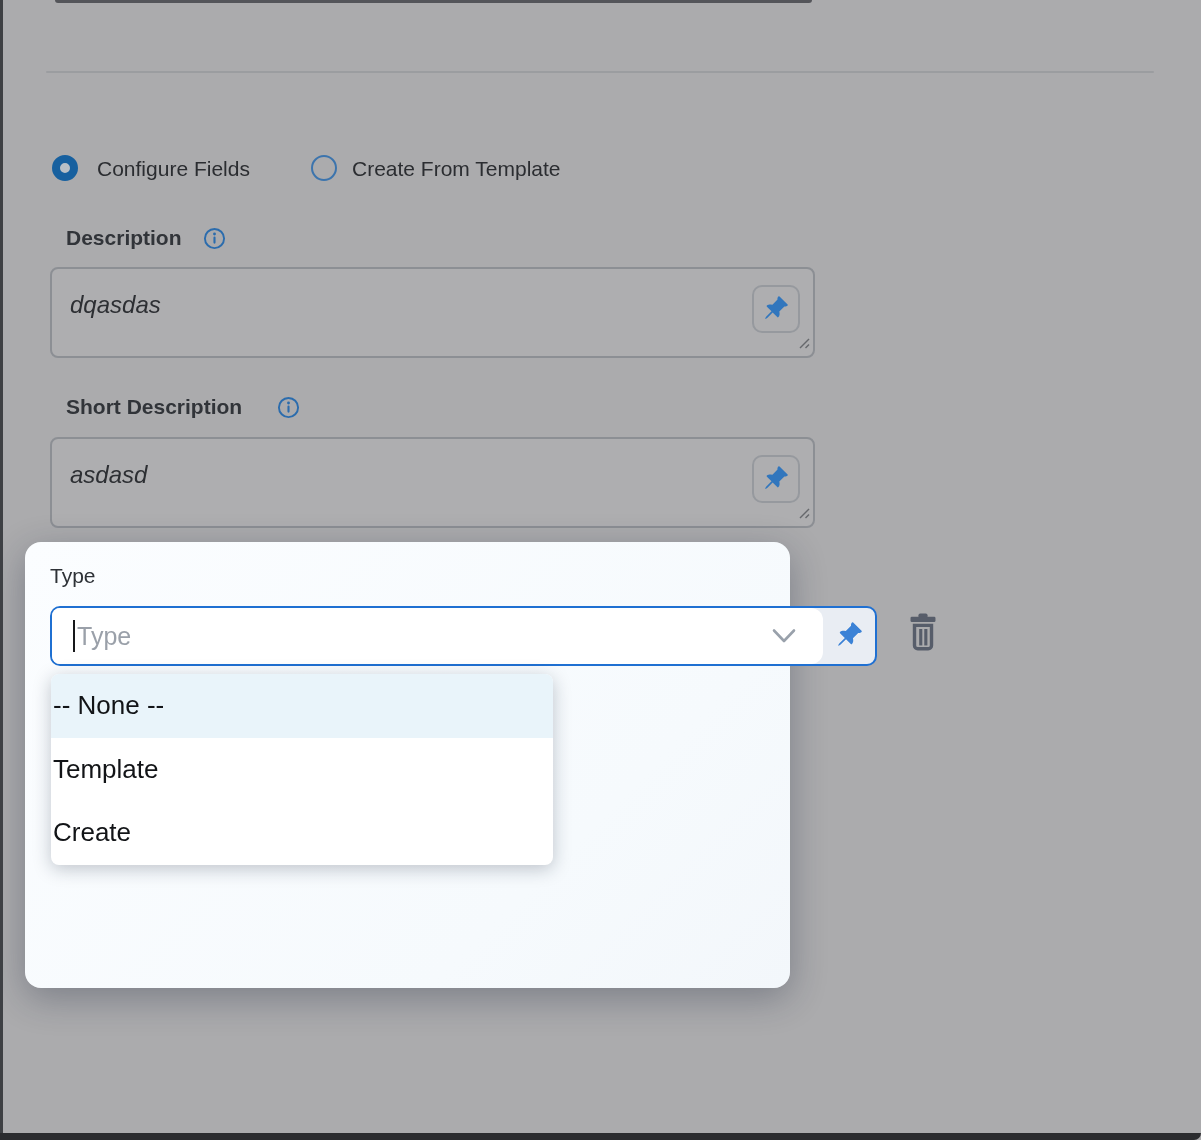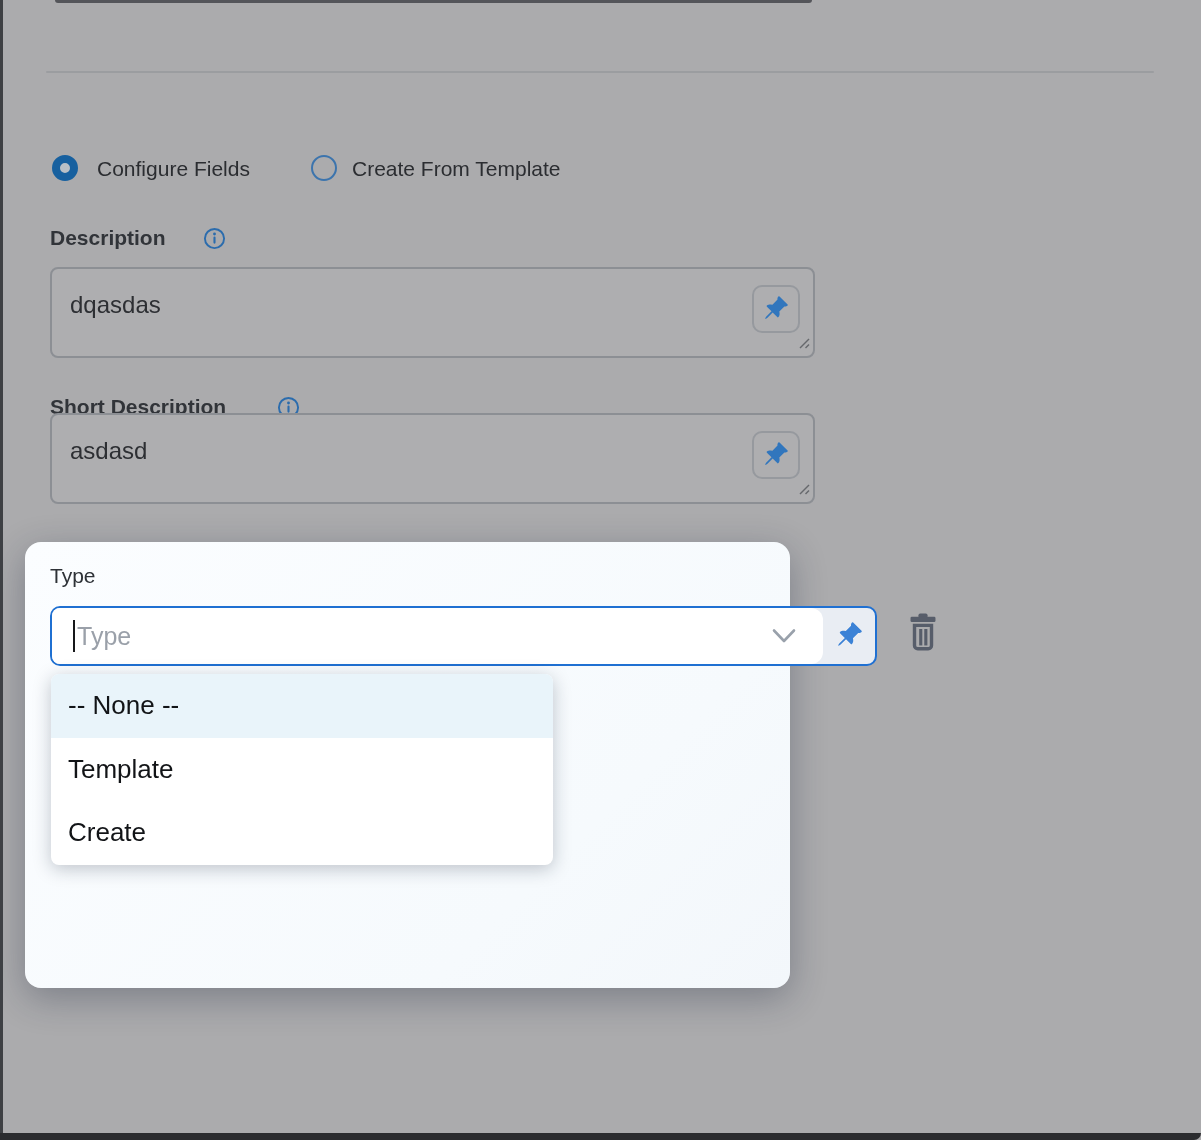--- a/index.html
+++ b/index.html
@@ -19,33 +19,33 @@
   .section-divider { left:46px; top:71px; width:1108px; height:2px; background:#9b9da0; border-radius:1px; }
 
   
   .radio { width:26px; height:26px; border-radius:50%; }
   .radio.selected   { left:52px;  top:155px; border:8px solid #17609f; background:#b9c0c7; }
   .radio.unselected { left:311px; top:155px; border:2.5px solid #3c74ad; background:transparent; }
   .radio-label { top:157px; font-size:21px; color:#2b2d31; white-space:nowrap; }
   .radio-label.first  { left:97px; }
   .radio-label.second { left:352px; }
 
-  .field-label { font-weight:700; font-size:21px; color:#313439; white-space:nowrap; }
+  .field-label { font-weight:700; font-size:21px; color:#313439; white-space:nowrap;margin-left:16px; }
   .lbl-desc { left:50px; top:226px; }
   .lbl-sdesc{ left:50px; top:395px; }
   .info-icon { width:23px; height:23px; }
   .info-desc { left:203px; top:227px; }
   .info-sdesc{ left:277px; top:396px; }
 
   .dim-textarea {
     left:50px; width:765px; height:91px;
-    background:#aeaeb0; border:2px solid #8c8f94; border-radius:8px;
+    background:#aeaeb0; border:2px solid #8c8f94; border-radius:8px;font-style:italic;
   }
   .ta1 { top:267px; }
-  .ta2 { top:413px; }
+  .ta2 { top:437px; }
   .dim-textarea .ta-text { position:absolute; left:18px; top:22px; font-size:24px; color:#2d2f33; }
   .dim-pin-btn {
     position:absolute; right:13px; top:16px; width:48px; height:48px;
     border:2px solid #96999e; border-radius:10px;
     display:flex; align-items:center; justify-content:center;
     background:transparent; cursor:pointer;
   }
   .resize-handle { position:absolute; right:3px; bottom:3px; }
 
   
@@ -81,21 +81,21 @@
   }
 
   .type-dropdown {
     position:absolute; left:26px; top:132px; width:502px;
     background:#fff; border-radius:8px;
     box-shadow:0 4px 18px rgba(20,30,50,.25);
     z-index:12;
   }
   .dropdown-option {
     height:63.5px; display:flex; align-items:center;
-    padding-left:17px; font-size:26px; color:#121417; cursor:pointer;
+    padding-left:2px; font-size:26px; color:#121417; cursor:pointer;
   }
   .dropdown-option.highlight { background:#e9f4fa; border-radius:8px 8px 0 0; }
   .dropdown-option.last { border-radius:0 0 8px 8px; }
 </style>
 </head>
 <body>
 
 <div class="abs top-partial-border"></div>
 <div class="abs section-divider"></div>
 <div class="abs left-frame"></div>

